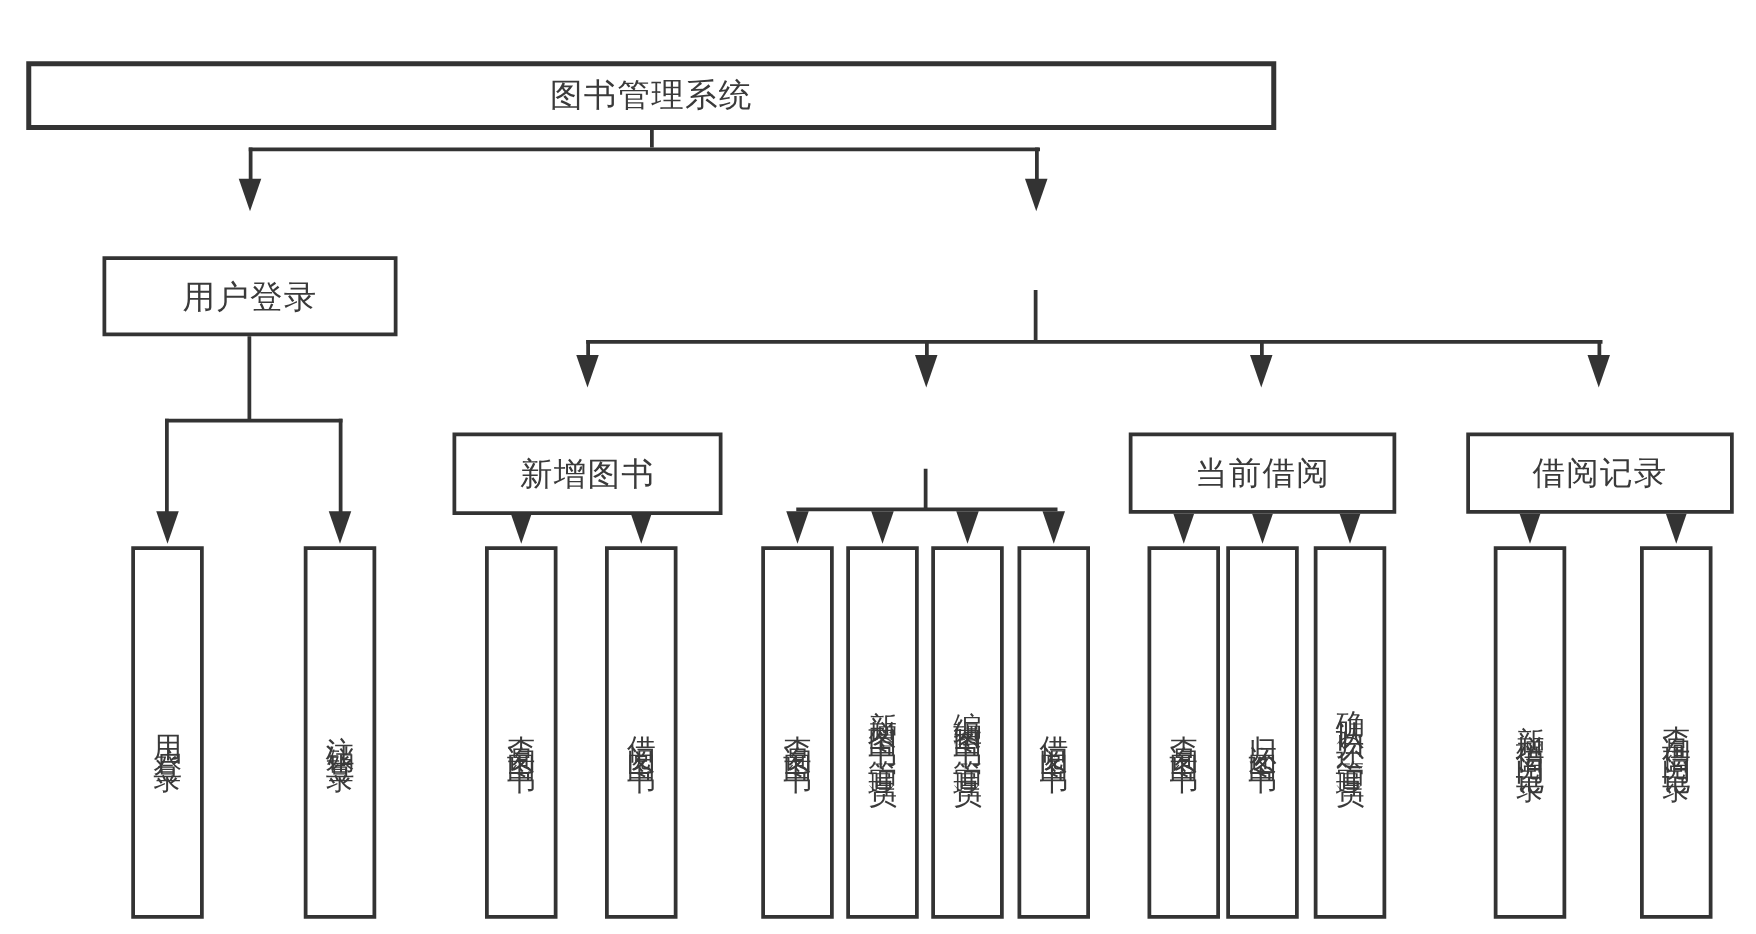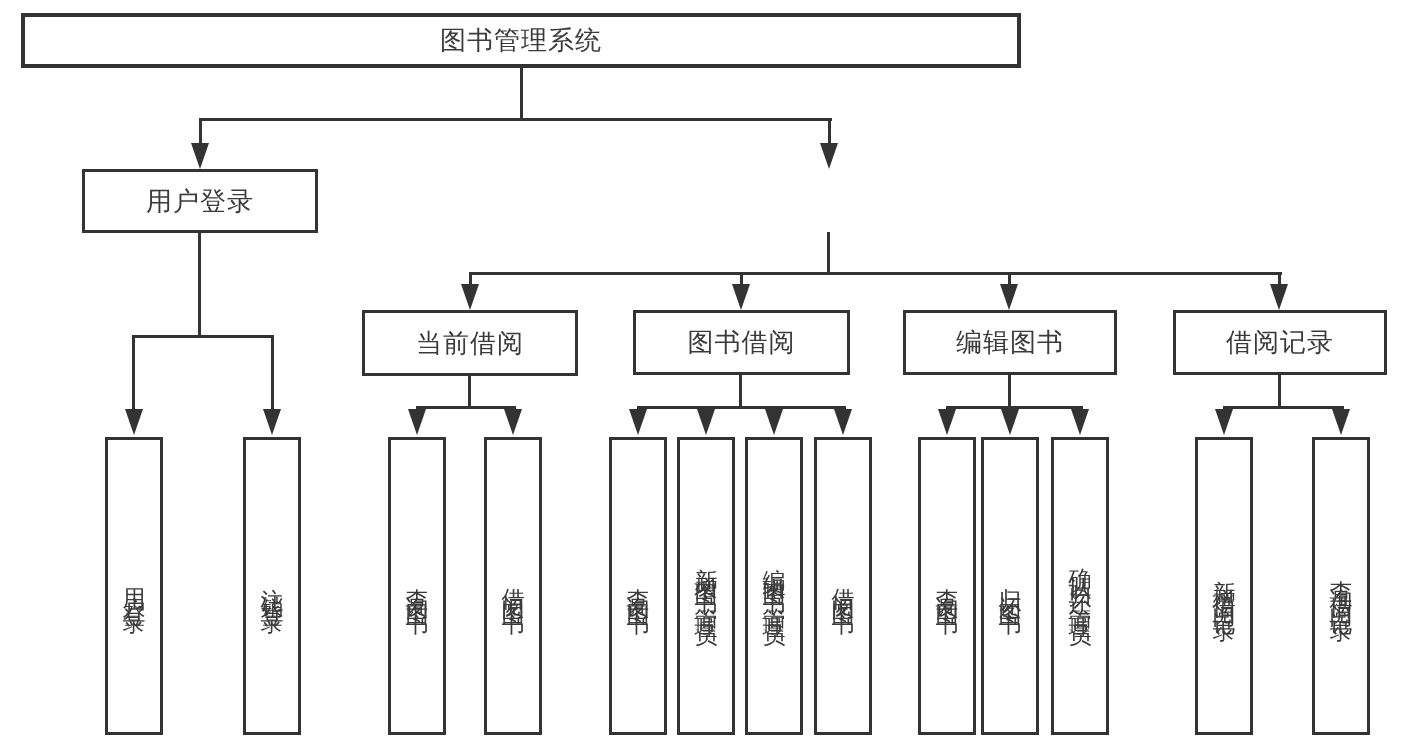--- a/index.html
+++ b/index.html
@@ -20,21 +20,21 @@
   .box {
     position: absolute;
     box-sizing: border-box;
     background: var(--boxFill);
     border: 3px solid var(--line);
     color: var(--text);
     display: flex;
     align-items: center;
     justify-content: center;
   }
-  .h-box { font-size: 26px; letter-spacing: 1px; }
+  .h-box { font-size: 26px; letter-spacing: 1px; margin-top: 36px; }
   .root-box { border-width: 4px; }
   .v-box span {
     writing-mode: vertical-rl;
     text-orientation: mixed;
     font-size: 23px;
     letter-spacing: 8px;
     line-height: 1;
     color: var(--text);
   }
   .lv { position: absolute; width: 3px; background: var(--line); }
@@ -111,27 +111,24 @@
 
   <div class="box h-box root-box" style="left:21px; top:13px; width:1000px; height:55px;">
     <span>图书管理系统</span>
   </div>
 
   <div class="box h-box" style="left:82px; top:169px; width:236px; height:64px;">
     <span>用户登录</span>
   </div>
 
   <div class="box h-box" style="left:362px; top:310px; width:216px; height:66px;">
-    <span>当前借阅</span>
-  </div>
-  <div class="box h-box" style="left:633px; top:310px; width:217px; height:65px;">
-    <span>图书借阅</span>
+    <span>新增图书</span>
   </div>
   <div class="box h-box" style="left:903px; top:310px; width:214px; height:65px;">
-    <span>编辑图书</span>
+    <span>当前借阅</span>
   </div>
   <div class="box h-box" style="left:1173px; top:310px; width:214px; height:65px;">
     <span>借阅记录</span>
   </div>
 
   <div class="box v-box" style="left:105px; top:437px; width:58px; height:298px;">
     <span>用户登录</span>
   </div>
   <div class="box v-box" style="left:243px; top:437px; width:58px; height:298px;">
     <span>注销登录</span>

